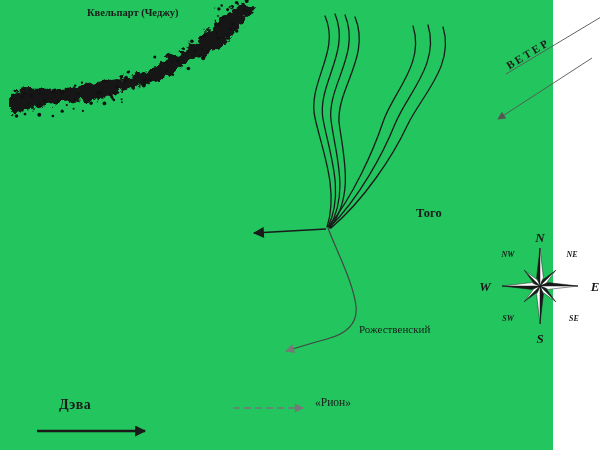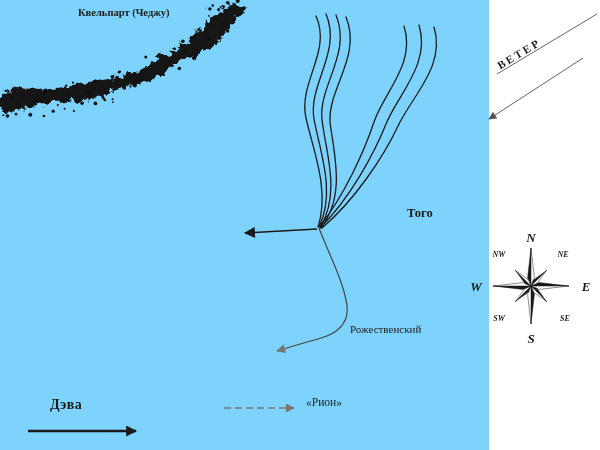--- a/index.html
+++ b/index.html
@@ -1,17 +1,17 @@
 <!DOCTYPE html>
 <html><head>
 <meta charset="utf-8">
 <style>
   html,body{margin:0;padding:0;background:#ffffff;}
   body{width:600px;height:450px;overflow:hidden;}
-  .stage{position:relative;width:489px;height:450px;background:#7dd3fc;}
+  .stage{position:relative;width:544px;height:450px;background:#22c55e;padding-left:9px;}
   svg{display:block;}
   text{fill:#1a1a1a;}
   .lbl-island{font:bold 10.5px "Liberation Serif",serif;}
   .lbl-wind{font:bold 11px "Liberation Serif",serif;letter-spacing:2.5px;}
   .lbl-togo{font:bold 12.5px "Liberation Serif",serif;}
   .lbl-roz{font:11px "Liberation Serif",serif;}
   .lbl-dewa{font:bold 14px "Liberation Serif",serif;letter-spacing:.5px;}
   .lbl-rion{font:11.5px "Liberation Serif",serif;}
   .cmp-main{font:italic 700 13px "Liberation Serif",serif;}
   .cmp-diag{font:italic 700 8px "Liberation Serif",serif;}

